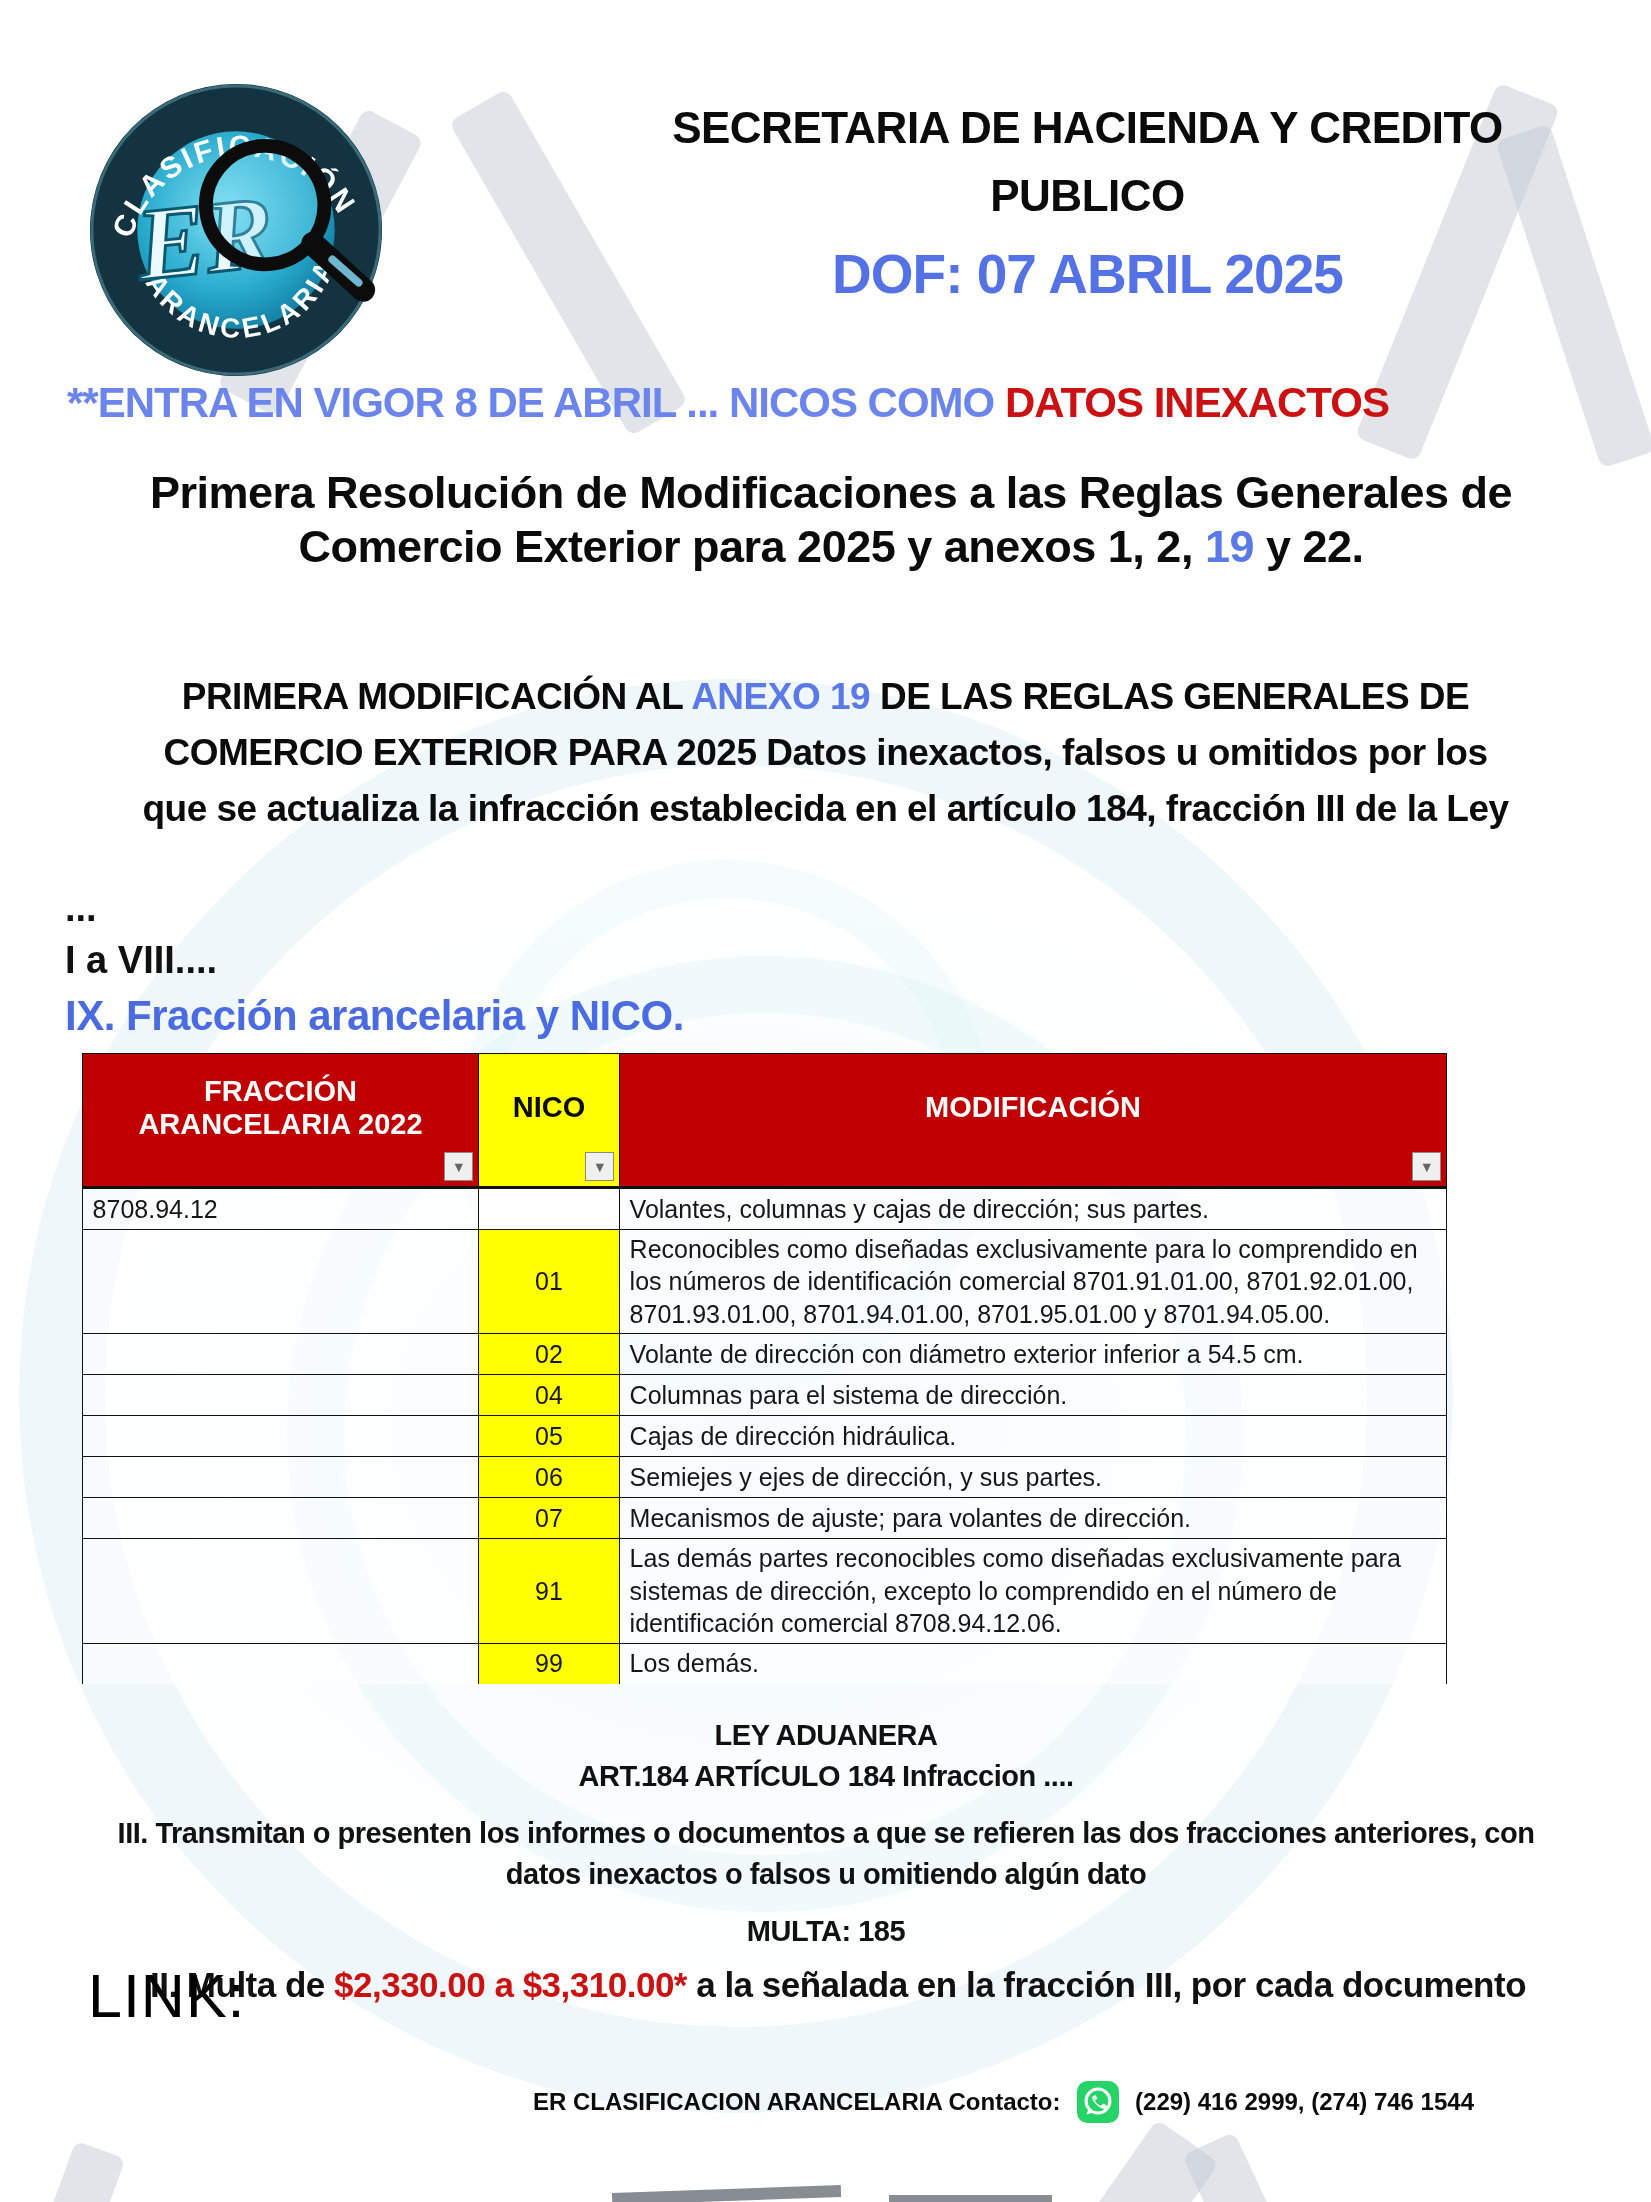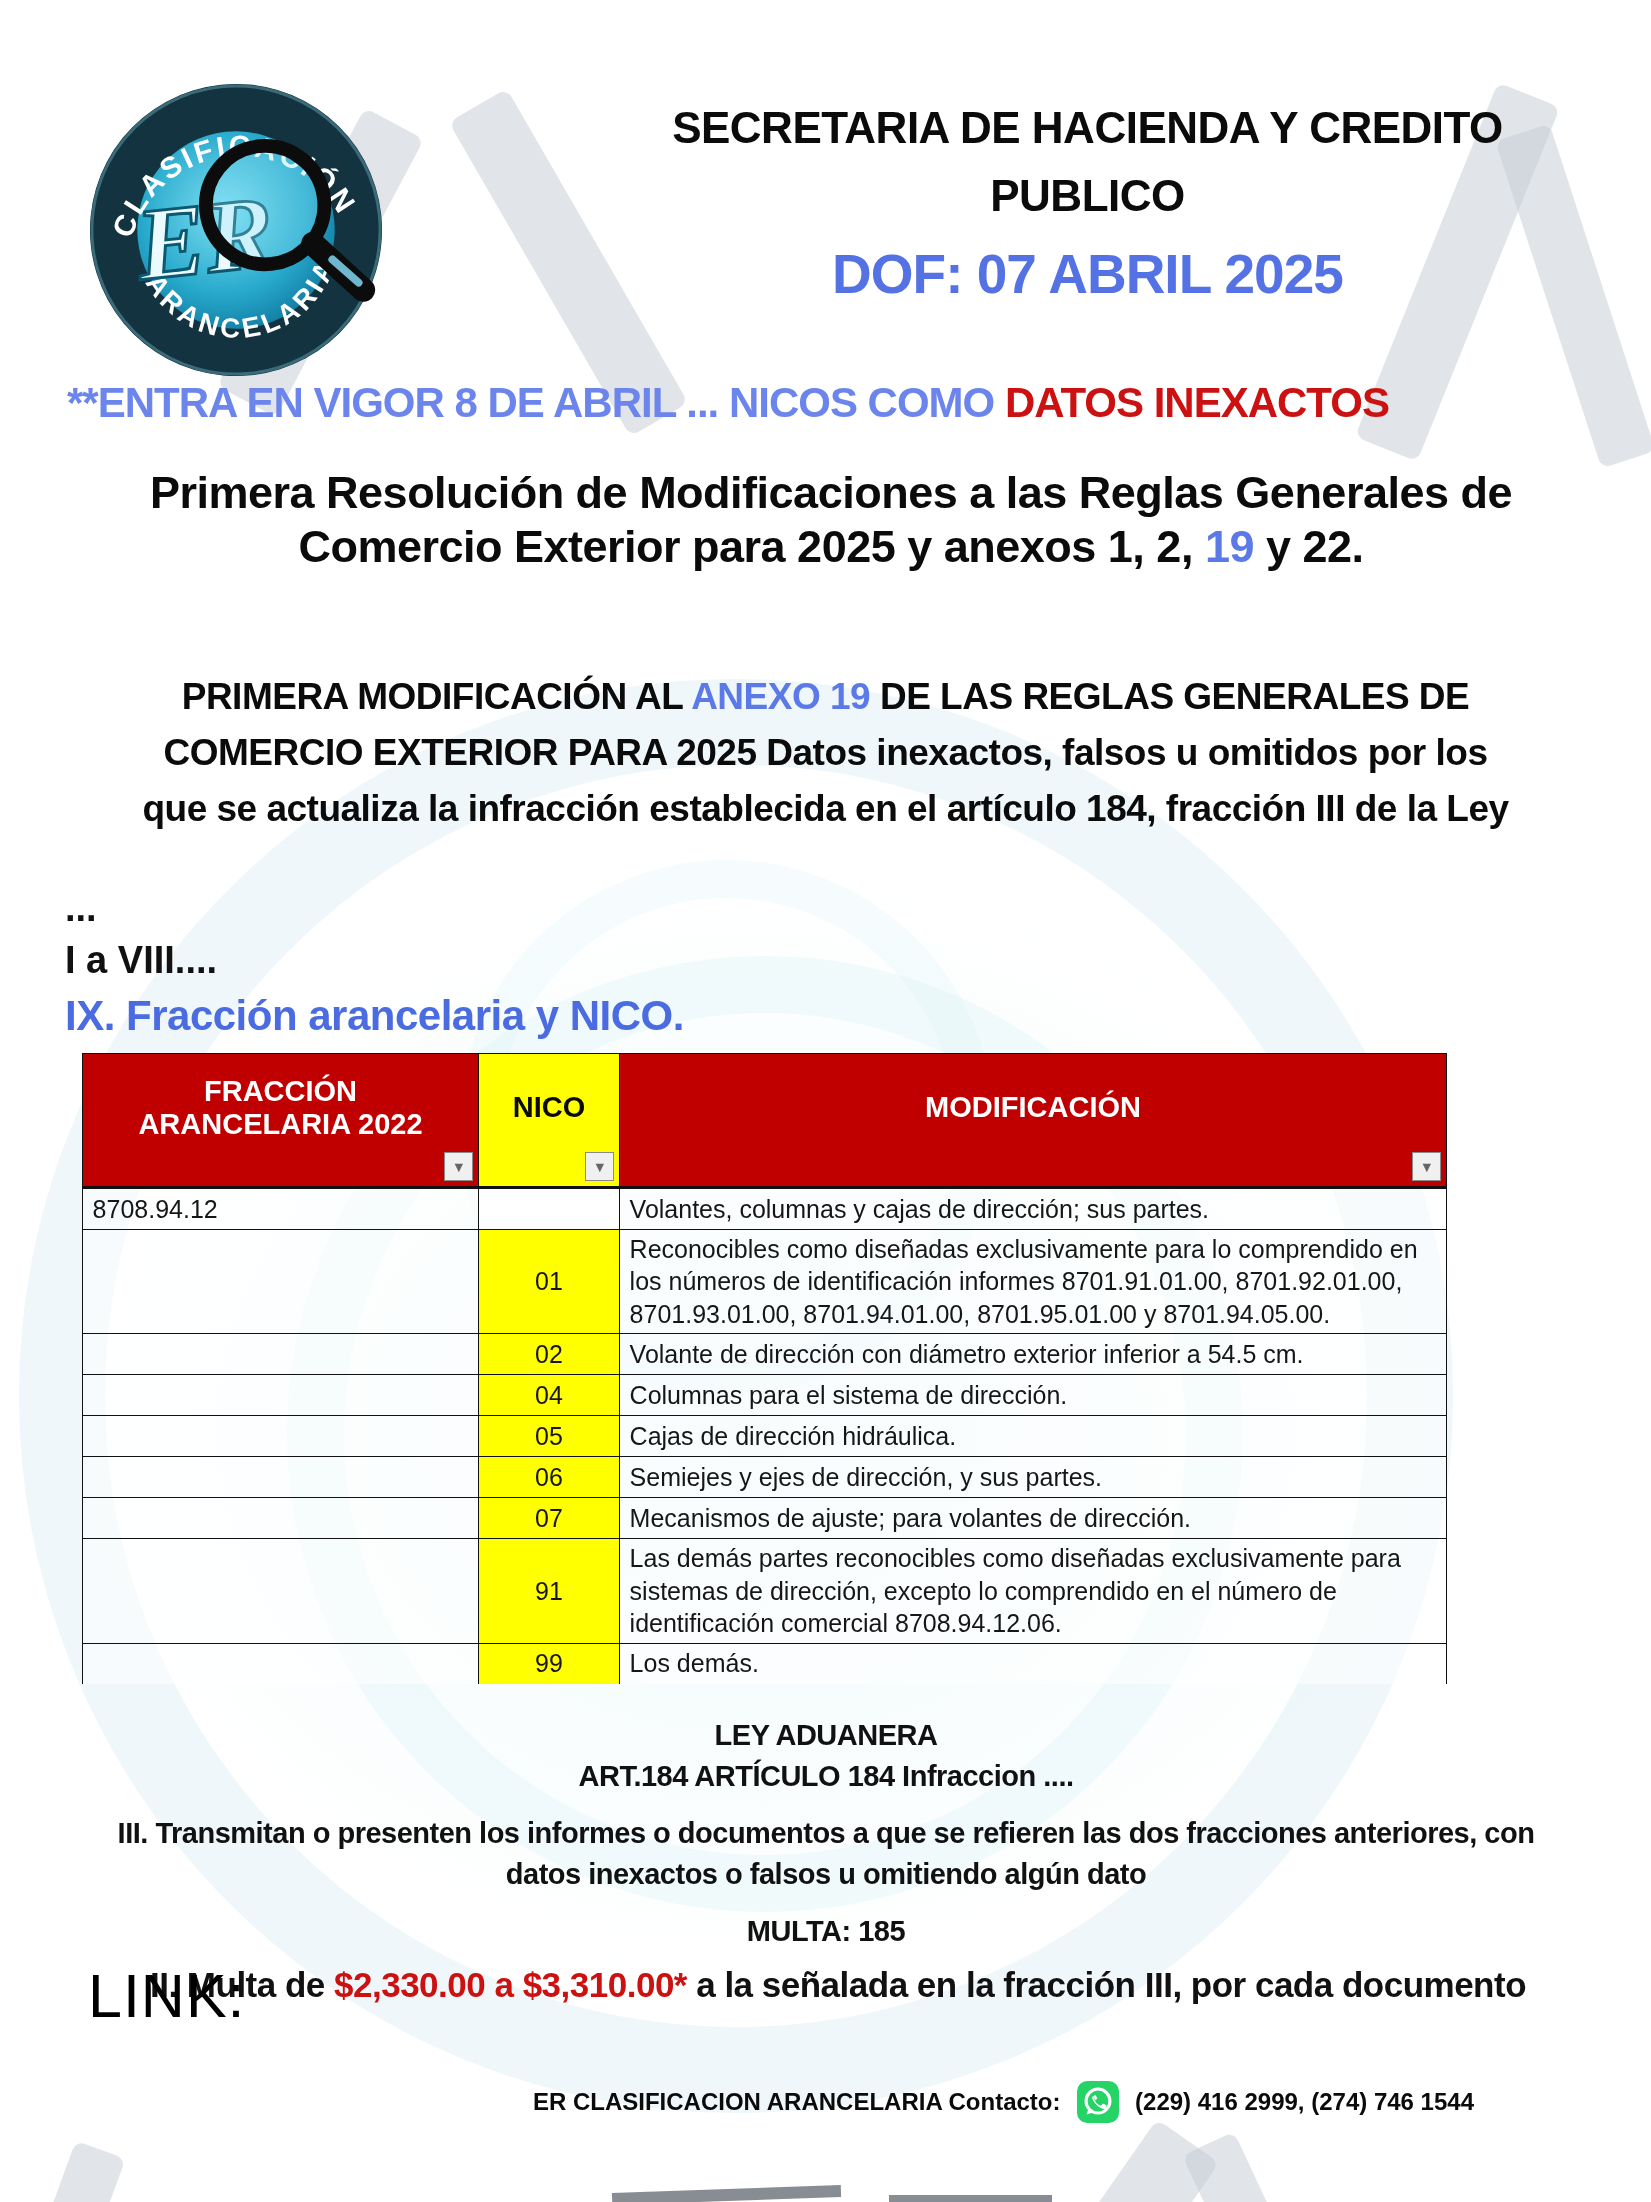--- a/index.html
+++ b/index.html
@@ -149,21 +149,21 @@
     </div>
     <div id="tbody">
         <div class="tr">
           <div class="td c-frac">8708.94.12</div>
           <div class="td c-nico empty"></div>
           <div class="td c-desc">Volantes, columnas y cajas de dirección; sus partes.</div>
         </div>
         <div class="tr">
           <div class="td c-frac"></div>
           <div class="td c-nico">01</div>
-          <div class="td c-desc">Reconocibles como diseñadas exclusivamente para lo comprendido en los números de identificación informes  8701.91.01.00, 8701.92.01.00, 8701.93.01.00, 8701.94.01.00, 8701.95.01.00 y 8701.94.05.00.</div>
+          <div class="td c-desc">Reconocibles como diseñadas exclusivamente para lo comprendido en los números de identificación comercial  8701.91.01.00, 8701.92.01.00, 8701.93.01.00, 8701.94.01.00, 8701.95.01.00 y 8701.94.05.00.</div>
         </div>
         <div class="tr">
           <div class="td c-frac"></div>
           <div class="td c-nico">02</div>
           <div class="td c-desc">Volante de dirección con diámetro exterior inferior a 54.5 cm.</div>
         </div>
         <div class="tr">
           <div class="td c-frac"></div>
           <div class="td c-nico">04</div>
           <div class="td c-desc">Columnas para el sistema de dirección.</div>

